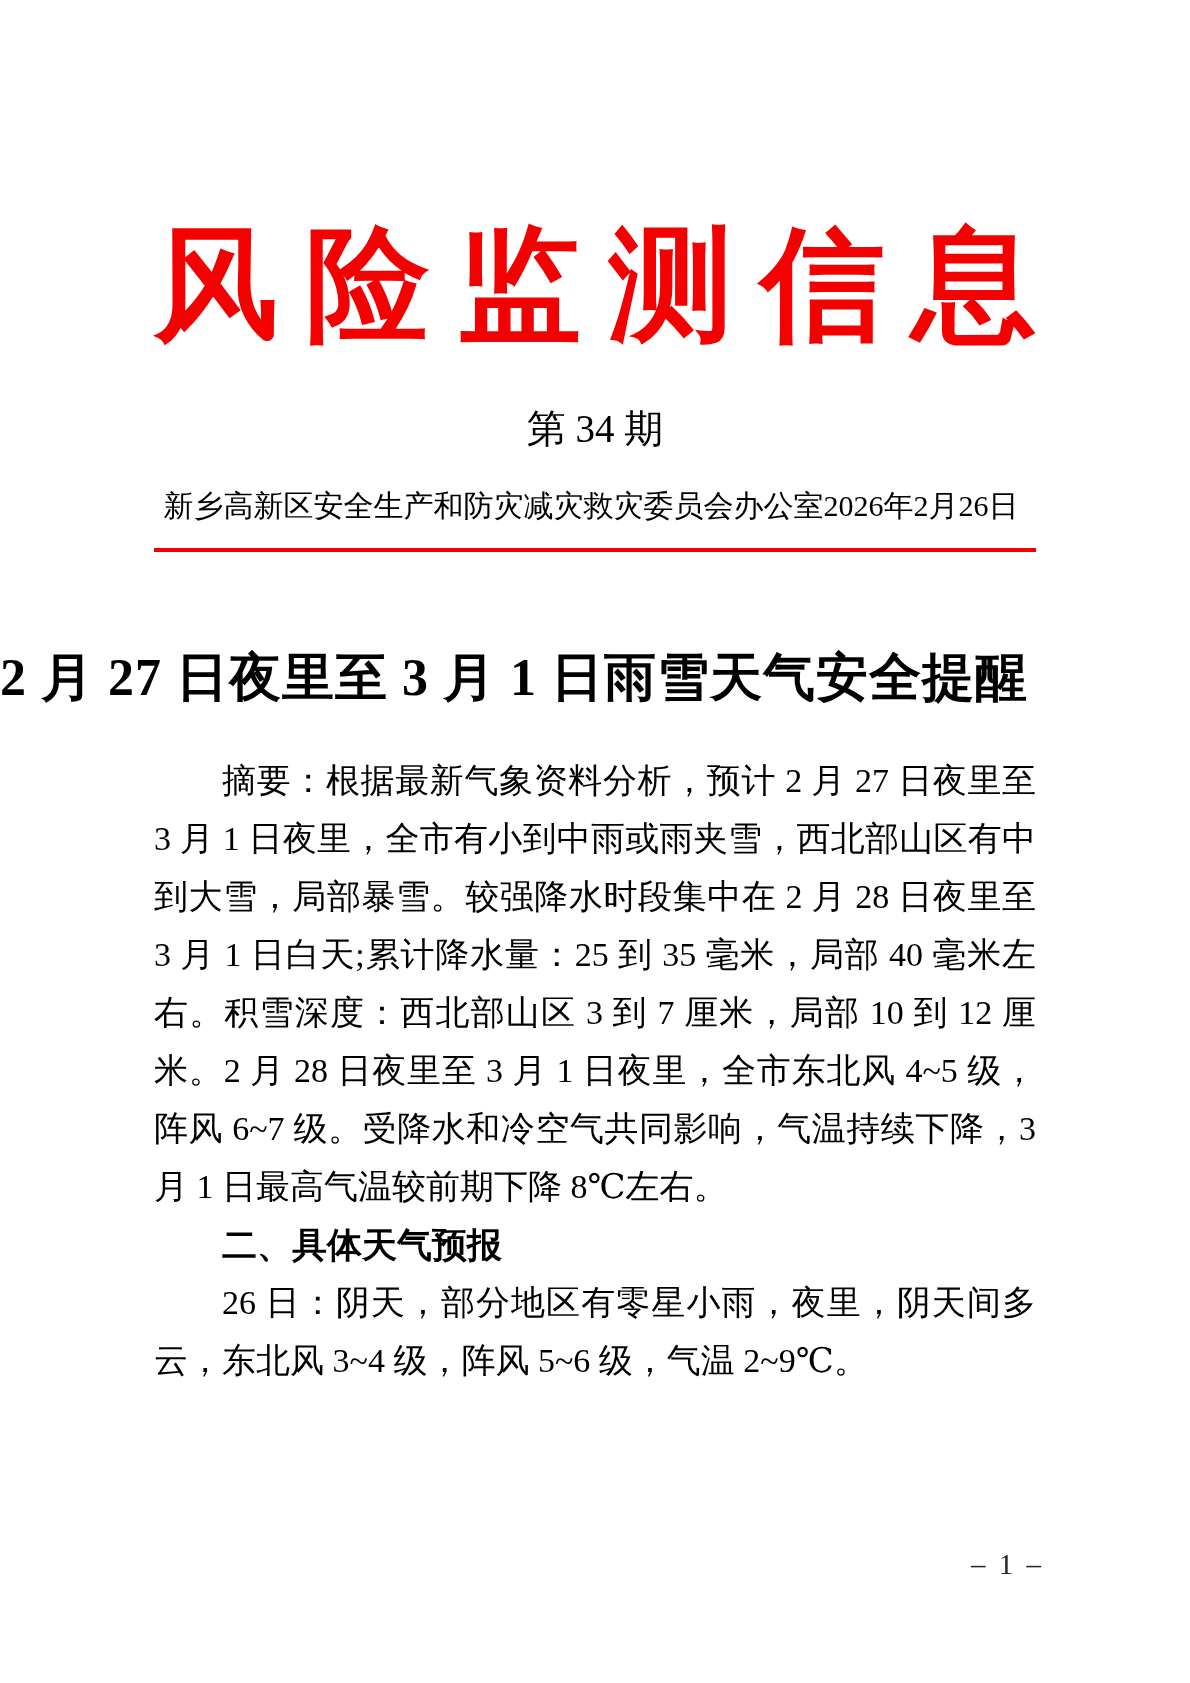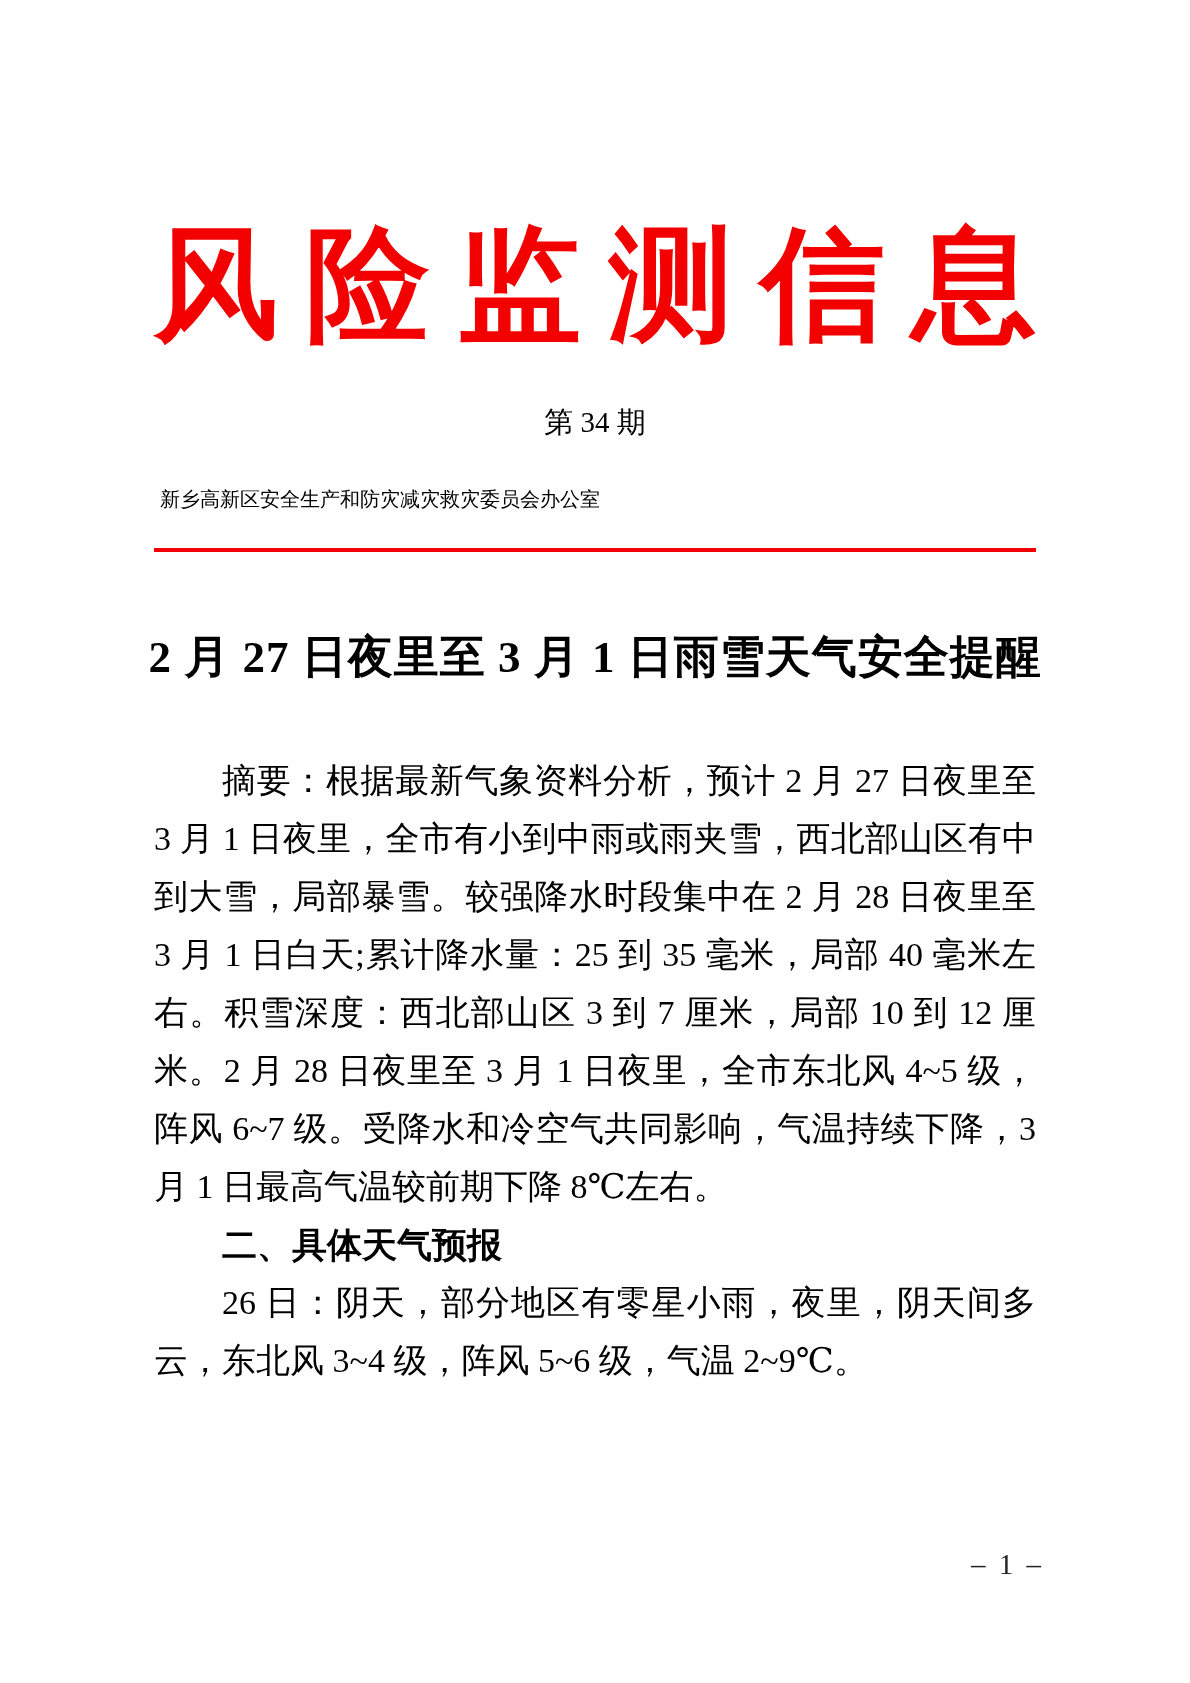--- a/index.html
+++ b/index.html
@@ -26,53 +26,52 @@
     color:#f30000;
   }
   .masthead span{display:block;}
   
   .issue{
     position:absolute;
     left:0;
     top:404px;
     width:1190px;
     text-align:center;
-    font-size:29px;
+    font-size:39px;
     line-height:1.3;
   }
   
   .office-row{
     position:absolute;
-    left:160px;
+    left:150px;
     top:485px;
     width:882px;
     display:flex;
-    justify-content:space-between;
+    justify-content:center;
     align-items:baseline;
-    font-size:20px;
+    font-size:30px;
     line-height:1.4;
     white-space:nowrap;
   }
   
   .rule{
     position:absolute;
     left:154px;
     top:548px;
     width:882px;
     height:4px;
     background:#f30000;
   }
   
   .doc-title{
     position:absolute;
     left:0;
-    top:628px;
+    top:644px;
     width:1190px;
-    text-align:center;
-    font-size:45px;
+    font-size:52px;
     font-weight:bold;
     line-height:1.3;
     letter-spacing:1px;
   }
   
   .body-text{
     position:absolute;
     left:154px;
     top:752px;
     width:882px;
@@ -111,20 +110,21 @@
     <span>监</span>
     <span>测</span>
     <span>信</span>
     <span>息</span>
   </div>
 
   <div class="issue">第 34 期</div>
 
   <div class="office-row">
     <span>新乡高新区安全生产和防灾减灾救灾委员会办公室</span>
+    <span>2026年2月26日</span>
   </div>
 
   <div class="rule"></div>
 
   <div class="doc-title">2 月 27 日夜里至 3 月 1 日雨雪天气安全提醒</div>
 
   <div class="body-text">
     <p class="para"><span class="bold-label">摘要：</span><span>根据最新气象资料分析，预计 2 月 27 日夜里至 3 月 1 日夜里，全市有小到中雨或雨夹雪，西北部山区有中到大雪，局部暴雪。较强降水时段集中在 2 月 28 日夜里至 3 月 1 日白天;累计降水量：25 到 35 毫米，局部 40 毫米左右。积雪深度：西北部山区 3 到 7 厘米，局部 10 到 12 厘米。2 月 28 日夜里至 3 月 1 日夜里，全市东北风 4~5 级，阵风 6~7 级。受降水和冷空气共同影响，气温持续下降，3 月 1 日最高气温较前期下降 8℃左右。</span></p>
     <p class="sec-head">二、具体天气预报</p>
     <p class="para">26 日：阴天，部分地区有零星小雨，夜里，阴天间多云，东北风 3~4 级，阵风 5~6 级，气温 2~9℃。</p>

